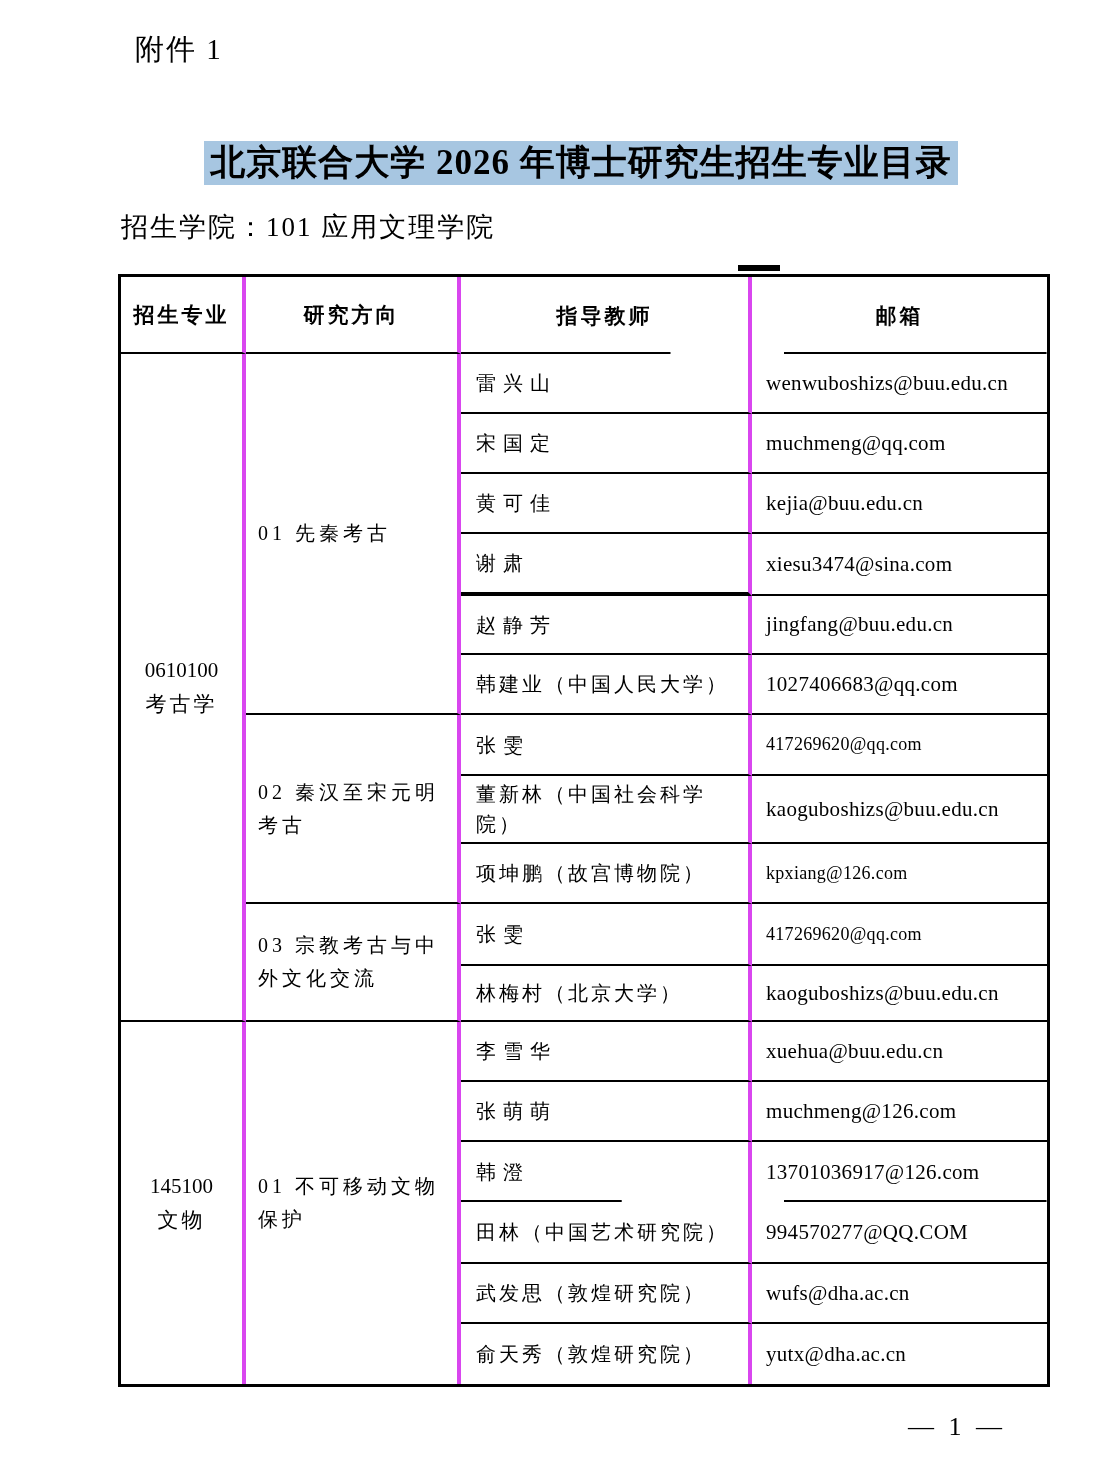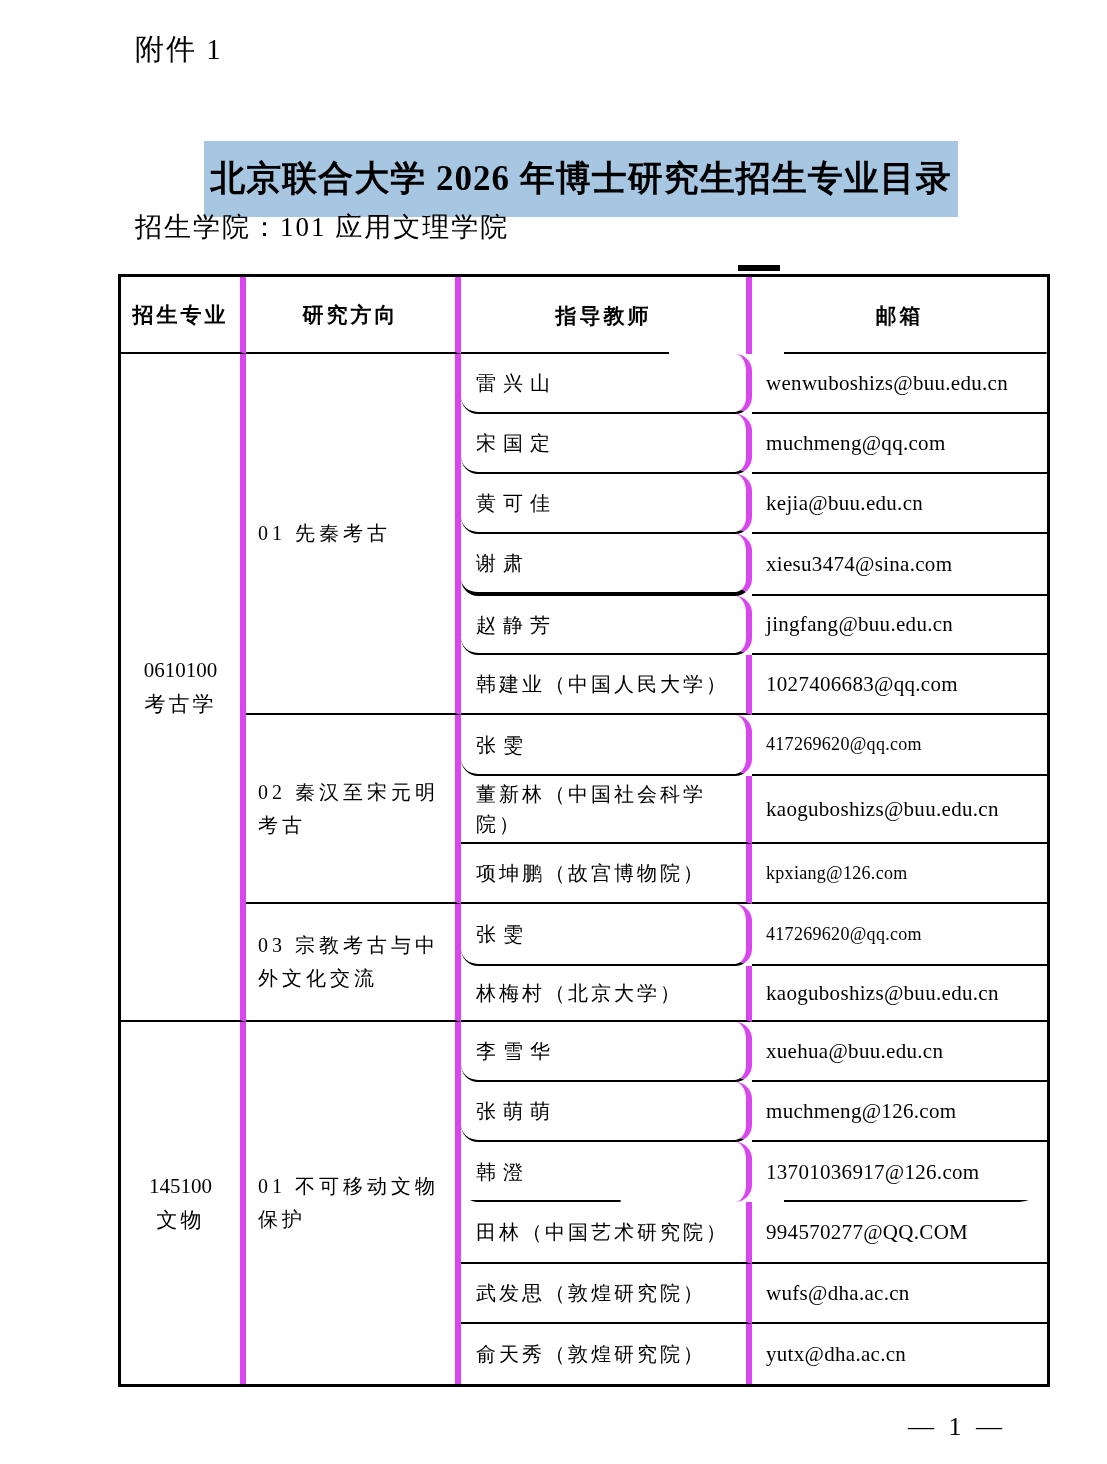--- a/index.html
+++ b/index.html
@@ -8,56 +8,56 @@
     font-family:"Liberation Serif", serif;color:#000;overflow:hidden;
   }
   .attachment{
     position:absolute;left:135px;top:18px;font-size:29px;letter-spacing:2px;margin-top:12px;
   }
   .title-row{
     position:absolute;left:118px;top:141px;width:926px;text-align:center;
   }
   .title{
     display:inline-block;background:#a7c6e1;font-weight:bold;font-size:35px;
-    line-height:44px;padding:16px 6px;letter-spacing:1px;white-space:nowrap;
+    line-height:44px;padding:0 6px;letter-spacing:1px;white-space:nowrap;
   }
   .college{
-    position:absolute;left:135px;top:209px;font-size:27px;letter-spacing:2px;
+    position:absolute;left:121px;top:209px;font-size:27px;letter-spacing:2px;
   }
   .table-area{position:absolute;left:118px;top:274px;width:926px;}
   table.cat{
     border-collapse:separate;border-spacing:0;table-layout:fixed;
     width:926px;border:3px solid #000;
   }
   td,th{
-    box-sizing:border-box;border-right:6px solid #d946ef;border-bottom:2px solid #000;
+    box-sizing:border-box;border-right:4px solid #d946ef;border-bottom:2px solid #000;
     padding:0;vertical-align:middle;line-break:strict;overflow:hidden;
   }
   .last-col{border-right:none;}
   .no-bb{border-bottom:none;}
   th{
     font-family:"Liberation Sans", sans-serif;font-weight:bold;font-size:21px;
     letter-spacing:3px;text-align:center;
   }
   
   th.part-l{border-bottom:none;background:linear-gradient(#000,#000) left bottom / 73% 2px no-repeat;}
   th.part-r{border-bottom:none;background:linear-gradient(#000,#000) right bottom / 89% 2px no-repeat;}
   td.part-l{border-bottom:none;background:linear-gradient(#000,#000) left bottom / 56% 2px no-repeat;margin-top:34px;}
-  td.part-r{border-bottom:none;background:linear-gradient(#000,#000) right bottom / 89% 2px no-repeat;border-radius:28px;}
+  td.part-r{border-bottom:none;background:linear-gradient(#000,#000) right bottom / 89% 2px no-repeat;}
   td.major{text-align:center;font-size:21px;line-height:34px;margin-left:48px;}
   td.major .mname{letter-spacing:3px;}
   td.dir{
     font-size:20px;letter-spacing:4px;padding-left:12px;padding-right:14px;
     line-height:33px;text-align:left;
   }
   td.nm{
     font-size:20px;letter-spacing:3px;padding-left:15px;padding-right:12px;
     text-align:left;line-height:30px;
   }
-  td.nm.wide{letter-spacing:7px;border-radius:17px;}
+  td.nm.wide{letter-spacing:7px;}
   td.nm.thick{border-bottom:4px solid #000;}
   td.em{
     font-size:21px;padding-left:14px;padding-right:4px;text-align:left;
     letter-spacing:0.3px;
   }
   td.em.small{font-size:18px;}
   .pageno{
     position:absolute;left:908px;top:1412px;font-size:26px;letter-spacing:4px;
     white-space:nowrap;
   }

